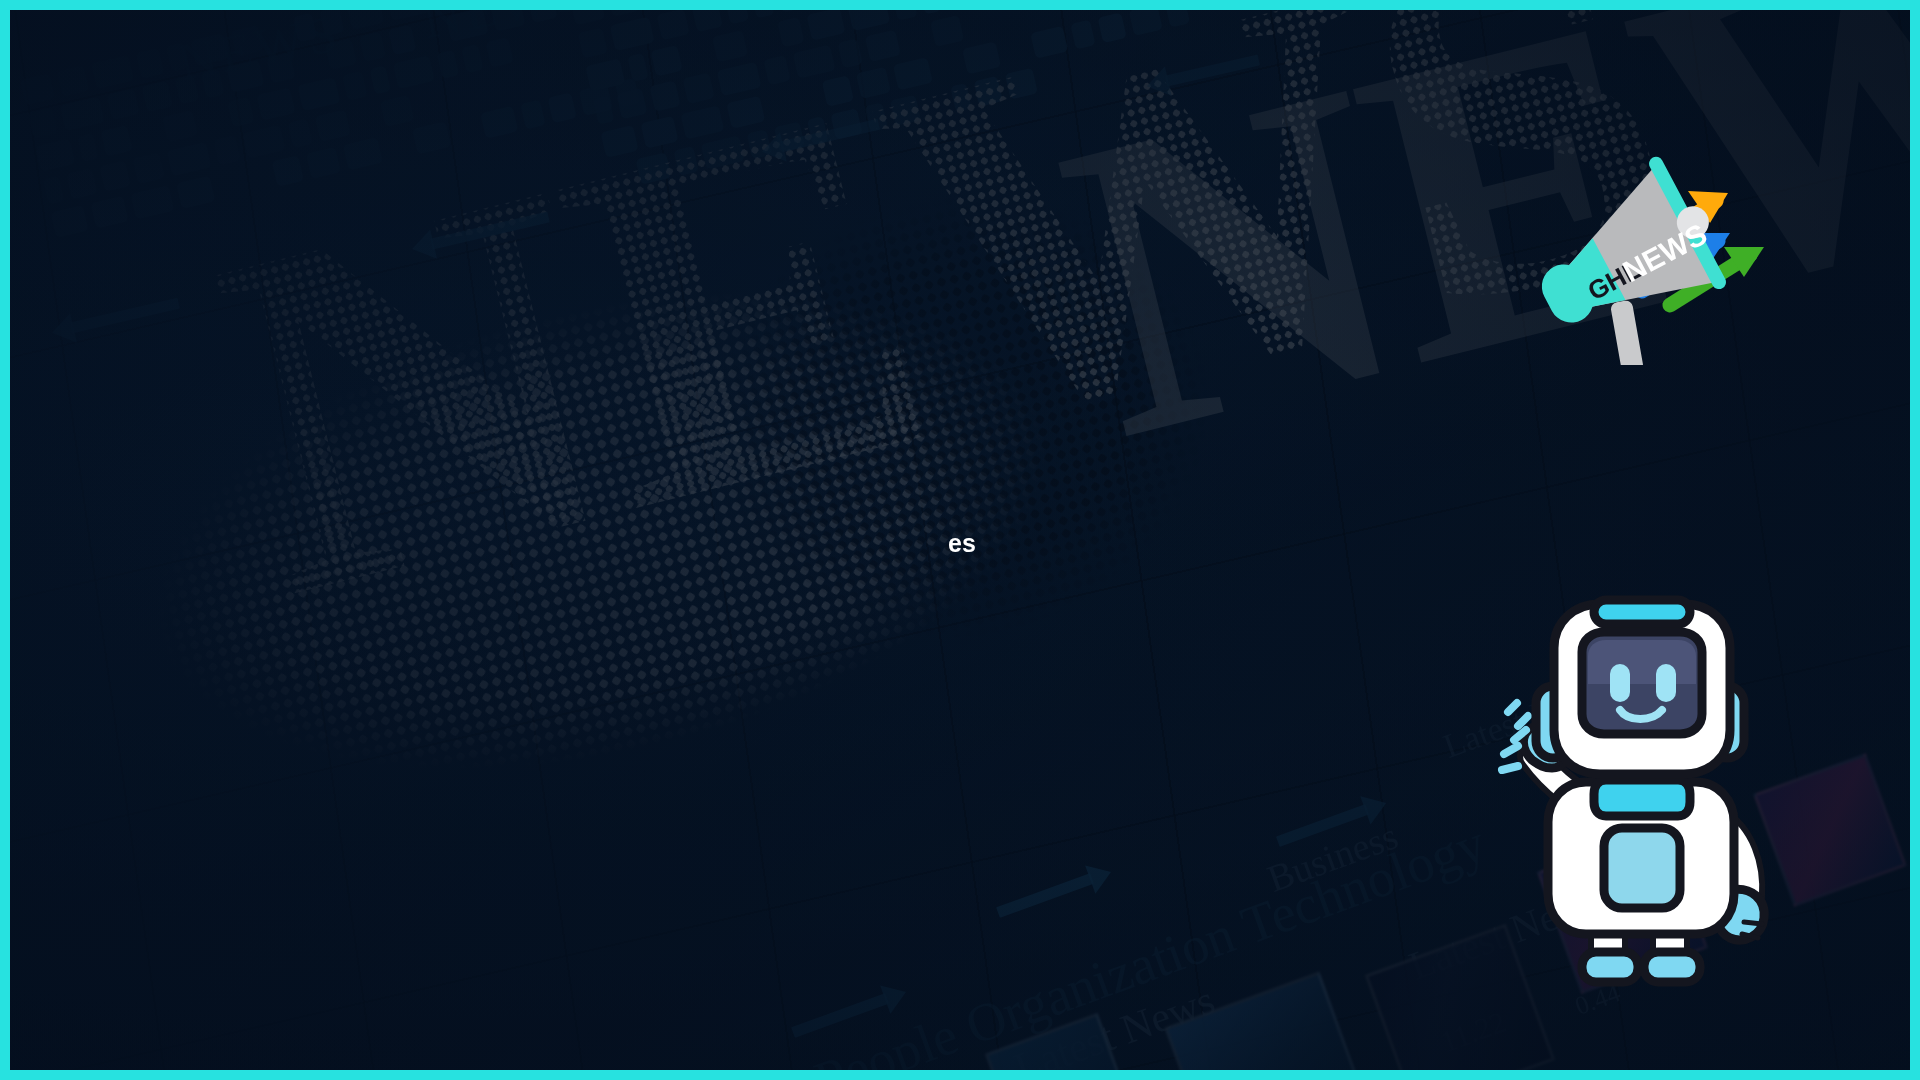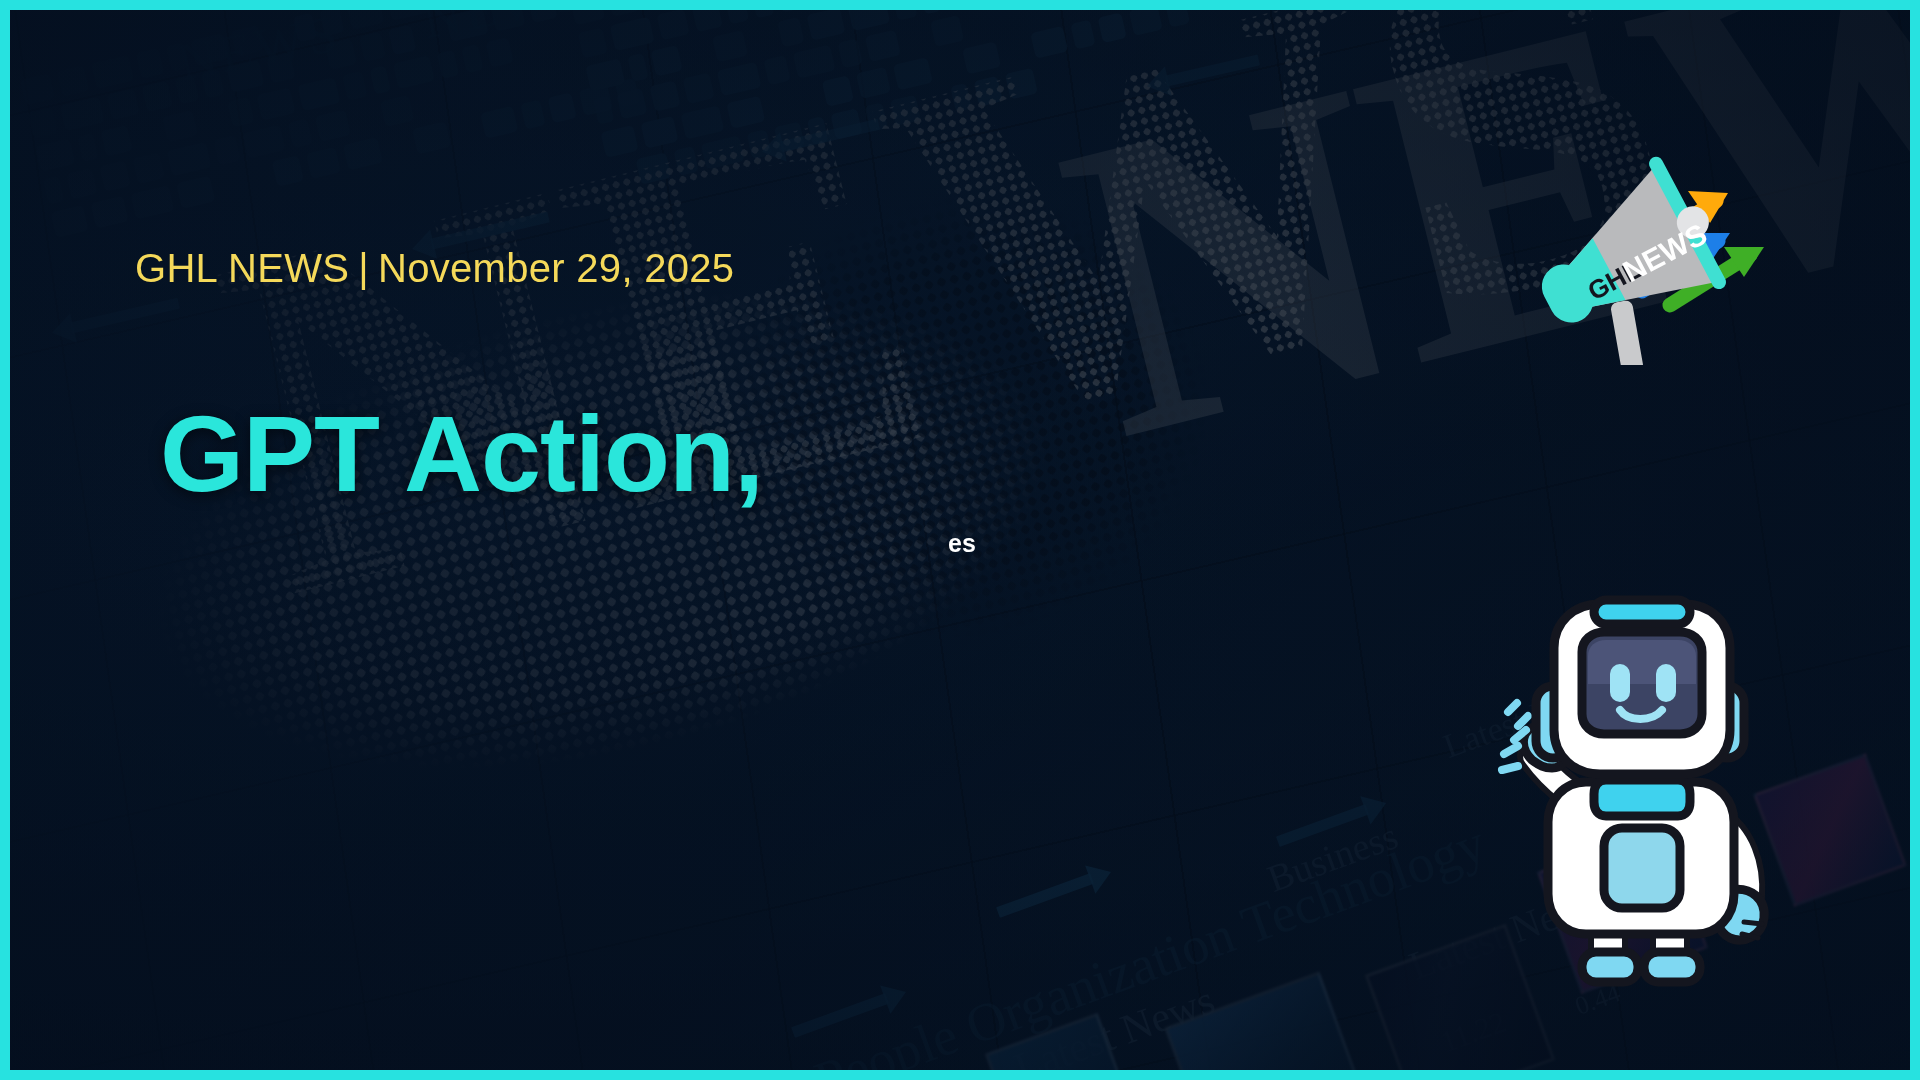--- a/index.html
+++ b/index.html
@@ -359,26 +359,22 @@
                   background:linear-gradient(135deg,#6b2f9a,#e03fa0 50%,#2b3e90);"></div>
       <div class="thumb" style="left:990px;top:1020px;width:120px;height:110px;transform:rotate(-20deg);
                   background:linear-gradient(135deg,#1a5e8e,#0d3354);"></div>
 
       <div class="bg-wash"></div>
       <div class="bg-vignette"></div>
     </div>
 
     <div class="content">
 
-      <div class="kicker">
-        <span>GHL NEWS</span><span class="sep">|</span><span>November 29, 2025</span>
-      </div>
 
       <h1 class="headline">
-        <span class="hl-line">GPT Action,</span>
       </h1>
 
       <div class="es-mark">es</div>
 
       <div class="megaphone">
         <svg viewBox="0 0 260 260" width="260" height="260">
 
           <g>
             <path d="M88 166 L196 96" stroke="#FFAA0B" stroke-width="15" fill="none" stroke-linecap="round"></path>
             <path d="M208 88 L168 86 L190 118 Z" fill="#FFAA0B"></path>

